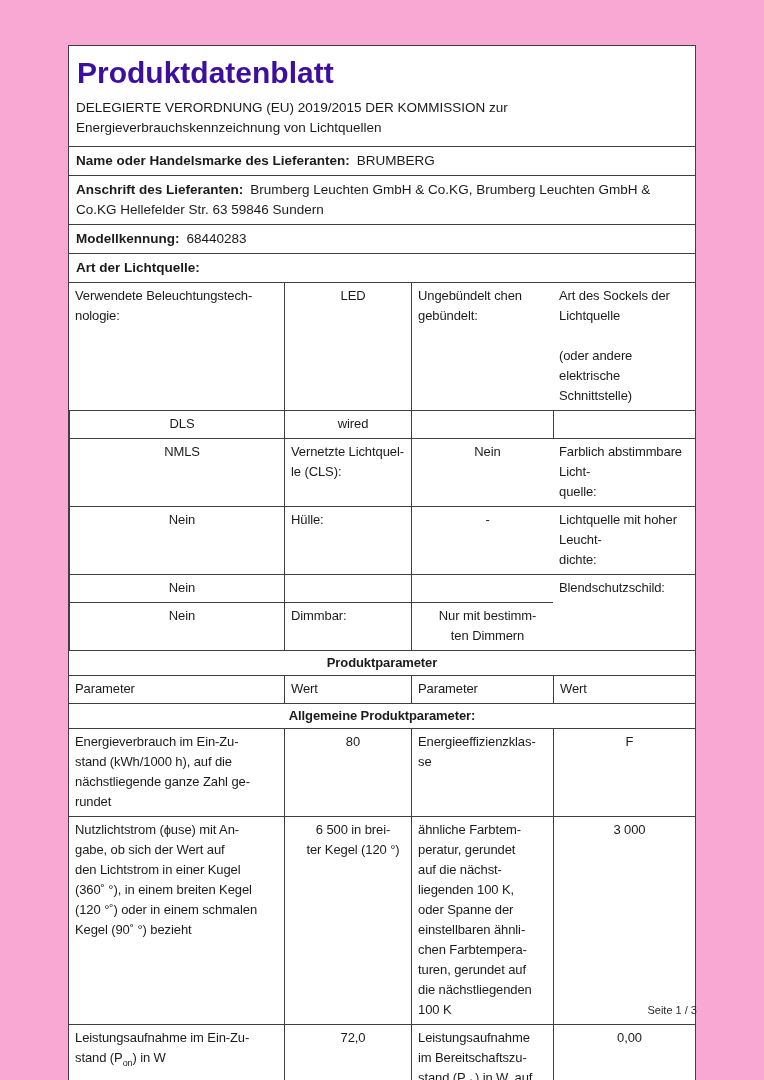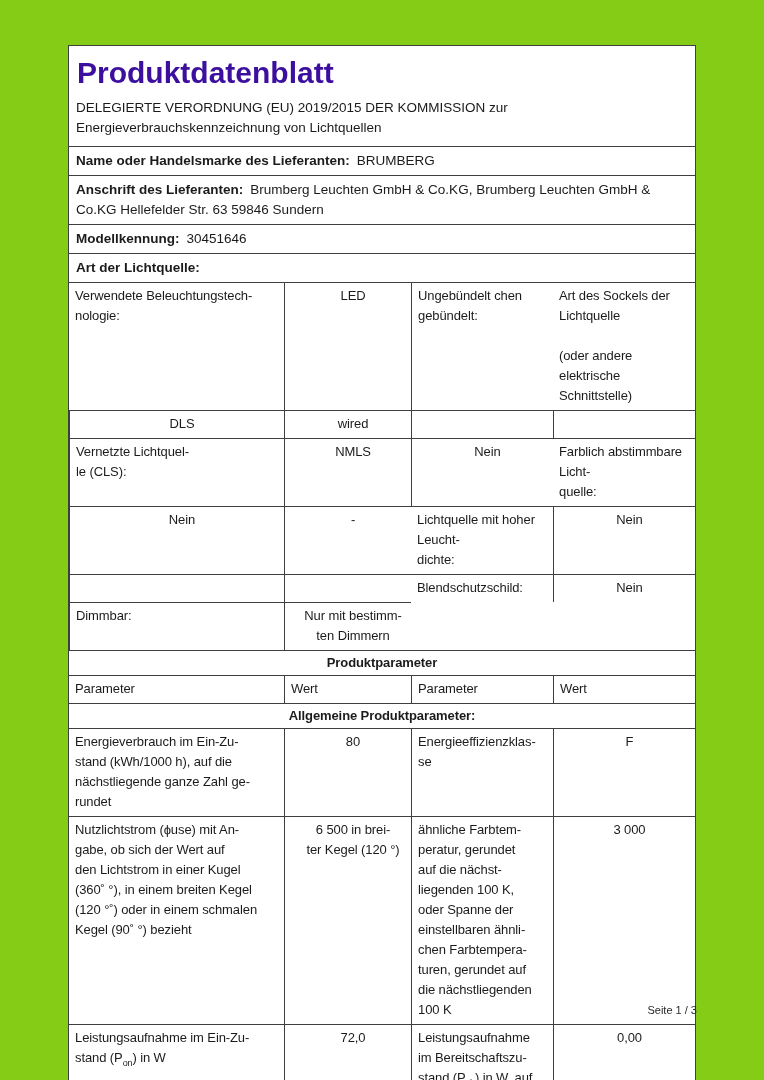--- a/index.html
+++ b/index.html
@@ -1,19 +1,19 @@
 <!DOCTYPE html>
 <html><head>
 <meta charset="utf-8">
 <style>
   html,body{margin:0;padding:0;}
   .page{
     position:relative;
     width:764px;height:1080px;
-    background:#84cc16;
+    background:#f9a8d4;
     font-family:"Liberation Sans",sans-serif;
     color:#1b1b1b;
     overflow:hidden;
   }
   .doc{
     position:absolute;
     left:68px;top:45px;
     width:628px;
     border:1px solid #3f3f3f;
     box-sizing:border-box;
@@ -76,49 +76,50 @@
       <div class="doc-title">Produktdatenblatt</div>
       <div class="subtitle">DELEGIERTE VERORDNUNG (EU) 2019/2015 DER KOMMISSION zur
 Energieverbrauchskennzeichnung von Lichtquellen</div>
     </div>
 
     <div class="block"><span class="lbl">Name oder Handelsmarke des Lieferanten:</span><span class="val">BRUMBERG</span></div>
 
     <div class="block"><span class="lbl">Anschrift des Lieferanten:</span><span class="val">Brumberg Leuchten GmbH &amp; Co.KG, Brumberg Leuchten GmbH &amp;
 Co.KG Hellefelder Str. 63 59846 Sundern</span></div>
 
-    <div class="block"><span class="lbl">Modellkennung:</span><span class="val">30451646</span></div>
+    <div class="block"><span class="lbl">Modellkennung:</span><span class="val">68440283</span></div>
 
     <div class="block"><span class="heading-line">Art der Lichtquelle:</span></div>
 
     <div class="grid">
 
       <div class="cell p">Verwendete Beleuchtungstech-
 nologie:</div>
       <div class="cell v cl">LED</div>
       <div class="cell p cl">Ungebündelt chen
 gebündelt:</div>
       <div class="cell p">Art des Sockels der Lichtquelle
 
 (oder andere elektrische
 Schnittstelle)</div>
 
       <div class="cell v cl">DLS</div>
       <div class="cell v cl">wired</div>
       <div class="cell p cl"></div>
       <div class="cell v cl"></div>
 
+      <div class="cell v cl">NMLS</div>
       <div class="cell p cl">Vernetzte Lichtquel-
 le (CLS):</div>
-      <div class="cell v cl">NMLS</div>
       <div class="cell v cl">Nein</div>
 
       <div class="cell p">Farblich abstimmbare Licht-
 quelle:</div>
       <div class="cell v cl">Nein</div>
+      <div class="cell p cl">Hülle:</div>
       <div class="cell v cl">-</div>
 
       <div class="cell p">Lichtquelle mit hoher Leucht-
 dichte:</div>
       <div class="cell v cl">Nein</div>
       <div class="cell p cl"></div>
       <div class="cell v cl"></div>
 
       <div class="cell p">Blendschutzschild:</div>
       <div class="cell v cl">Nein</div>

